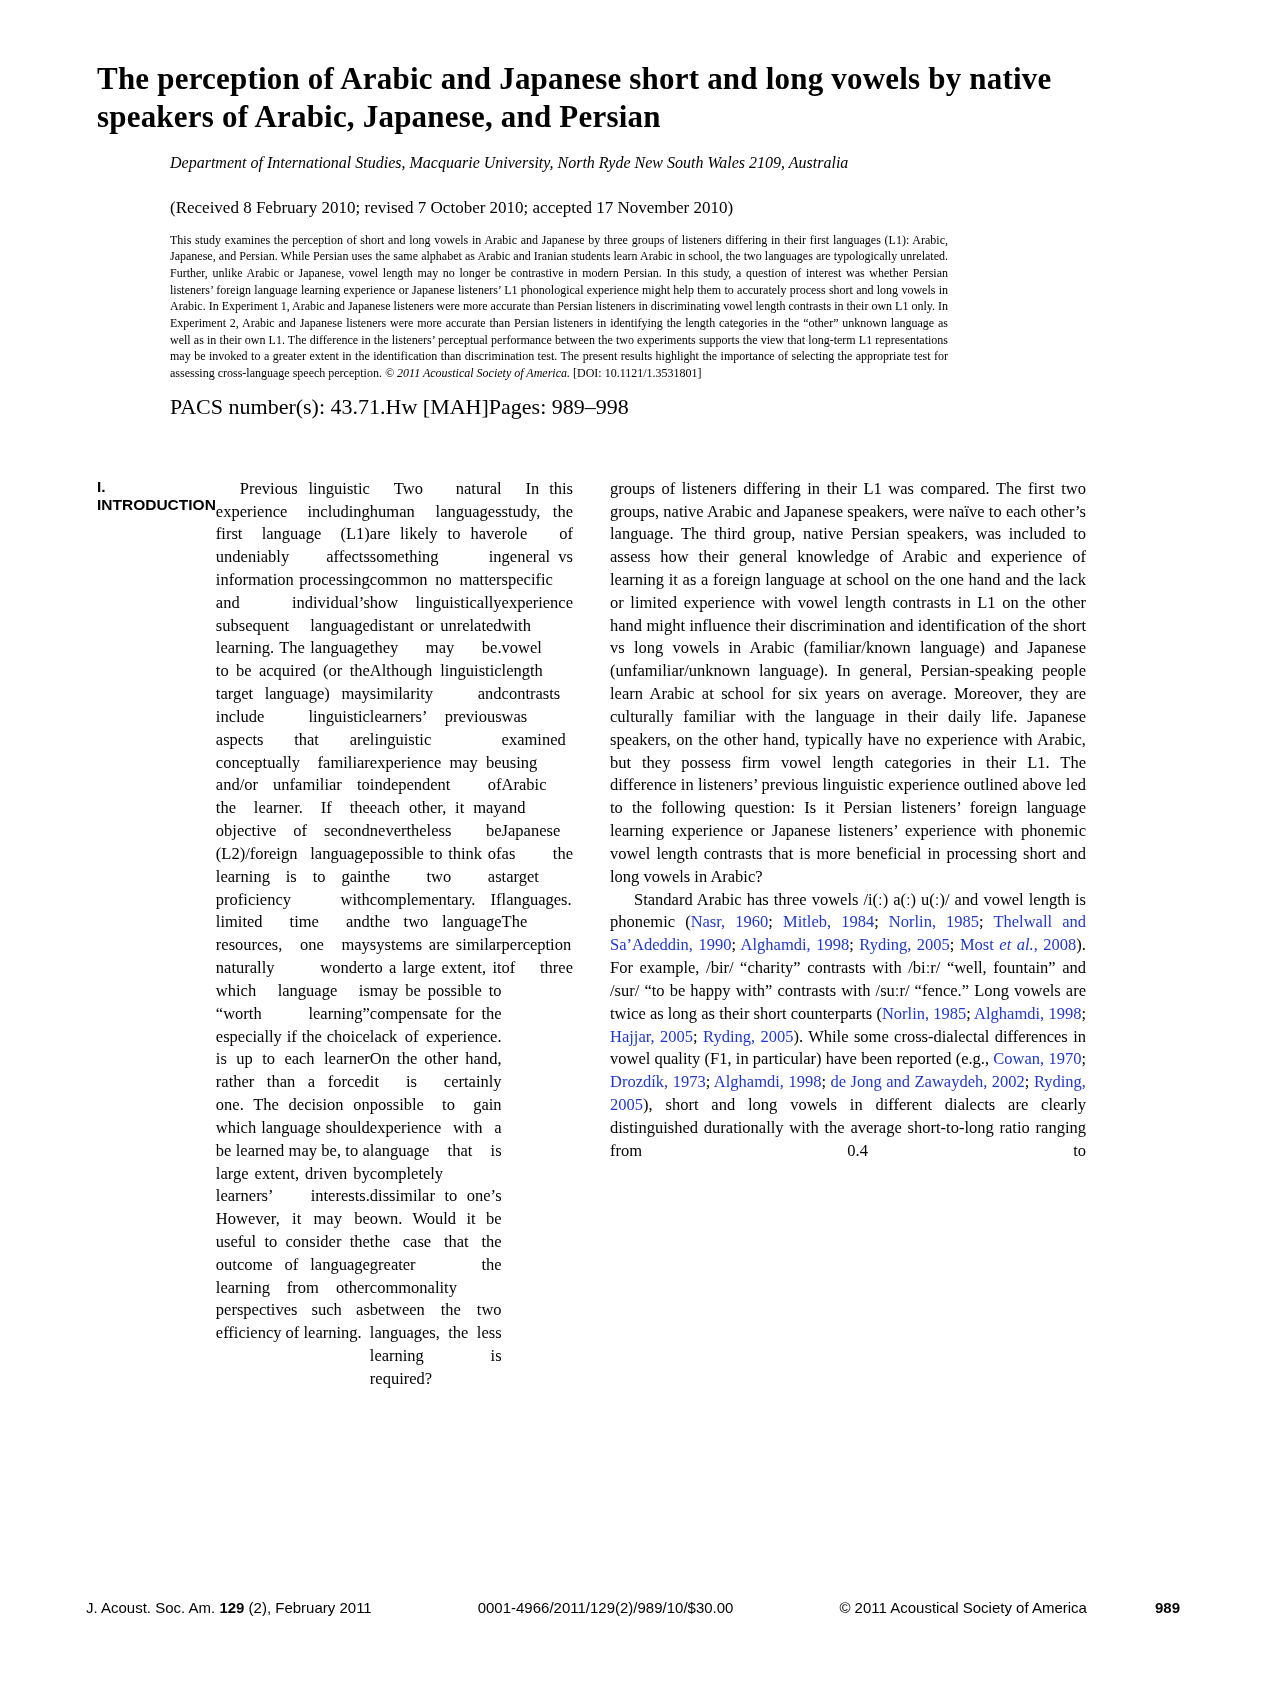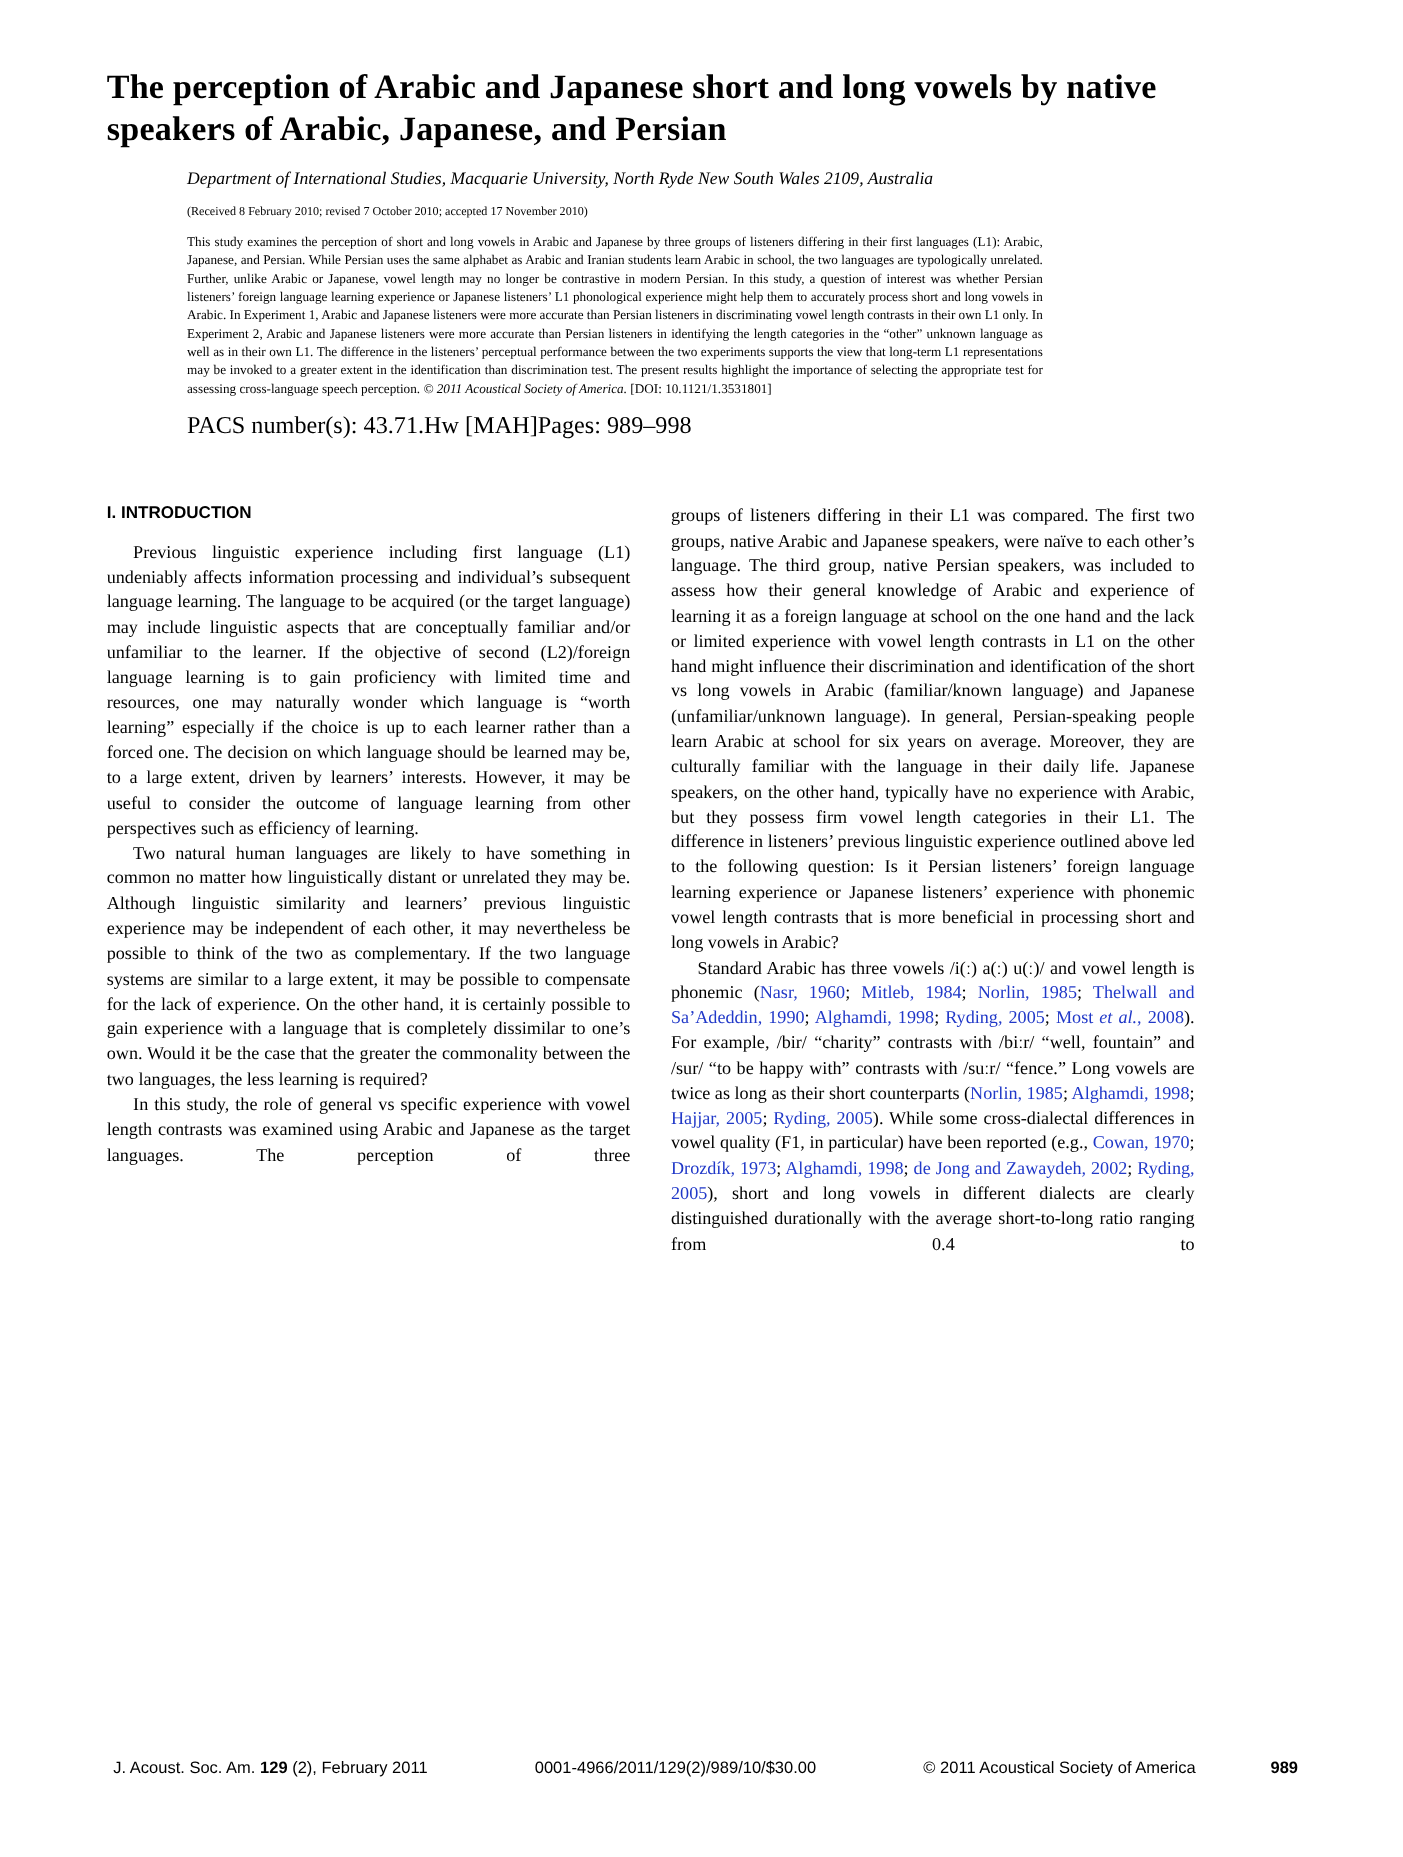--- a/index.html
+++ b/index.html
@@ -14,51 +14,51 @@
   .page { padding: 60px 95px 2px 97px; height: 100%; position: relative; }
 
   h1.paper-title {
     font-size: 31px; font-weight: bold; line-height: 1.22;
     max-width: 1000px; letter-spacing: 0.2px;
   }
   .author-block { margin-left: 73px; margin-top: 18px; }
   .author-line { font-family: "Liberation Sans", sans-serif; font-size: 17.5px; }
   .author-line sup { color: var(--link); font-size: 11px; vertical-align: super; }
   .affiliation { font-style: italic; font-size: 16px; margin-top: 5px; }
-  .received { font-size: 11px; margin-top: 14px; }
+  .received { font-size: 17px; margin-top: 26px; }
   .abstract {
     margin-top: 14px; width: 778px;
     font-size: 12px; line-height: 1.39; text-align: justify;
   }
   .pacs-row {
     display: flex; justify-content: flex-start;
     width: 778px; margin-top: 12px; font-size: 22px;
   }
 
   .columns { display: flex; gap: 37px; margin-top: 58px; }
   .col { width: 476px; }
-  .col-left { display: flex; flex-direction: column; min-height: 862px; }
+  .col-left { display: flex; min-height: 862px; }
   h2.section-heading {
     font-family: "Liberation Sans", sans-serif;
     font-size: 15.5px; font-weight: bold; margin-bottom: 15px;
   }
   .para { font-size: 16.5px; line-height: 1.384; text-align: justify; }
   .para.indent { text-indent: 24px; }
   .para.cont { text-align-last: justify; }
   .cite-link { color: var(--link); }
   .it { font-style: italic; }
 
   .footnote-block { margin-top: auto; padding-top: 18px; }
   .footnote-rule { width: 238px; border-top: 1.2px solid #000; margin-bottom: 9px; }
   .footnote { font-size: 13.5px; line-height: 1.5; }
   .footnote sup { font-size: 9.5px; vertical-align: super; }
   .fn-email { padding-left: 10px; }
 
   .page-footer {
-    position: absolute; left: 103px; right: 95px; bottom: 72px;
+    position: absolute; left: 86px; right: 95px; bottom: 72px;
     display: flex; justify-content: space-between; align-items: baseline;
     font-family: "Liberation Sans", sans-serif; font-size: 15px;
   }
   .page-footer .b { font-weight: bold; }
   .footer-right .page-num { margin-left: 68px; font-weight: bold; }
 </style>
 </head>
 <body>
 
 <div class="page">

